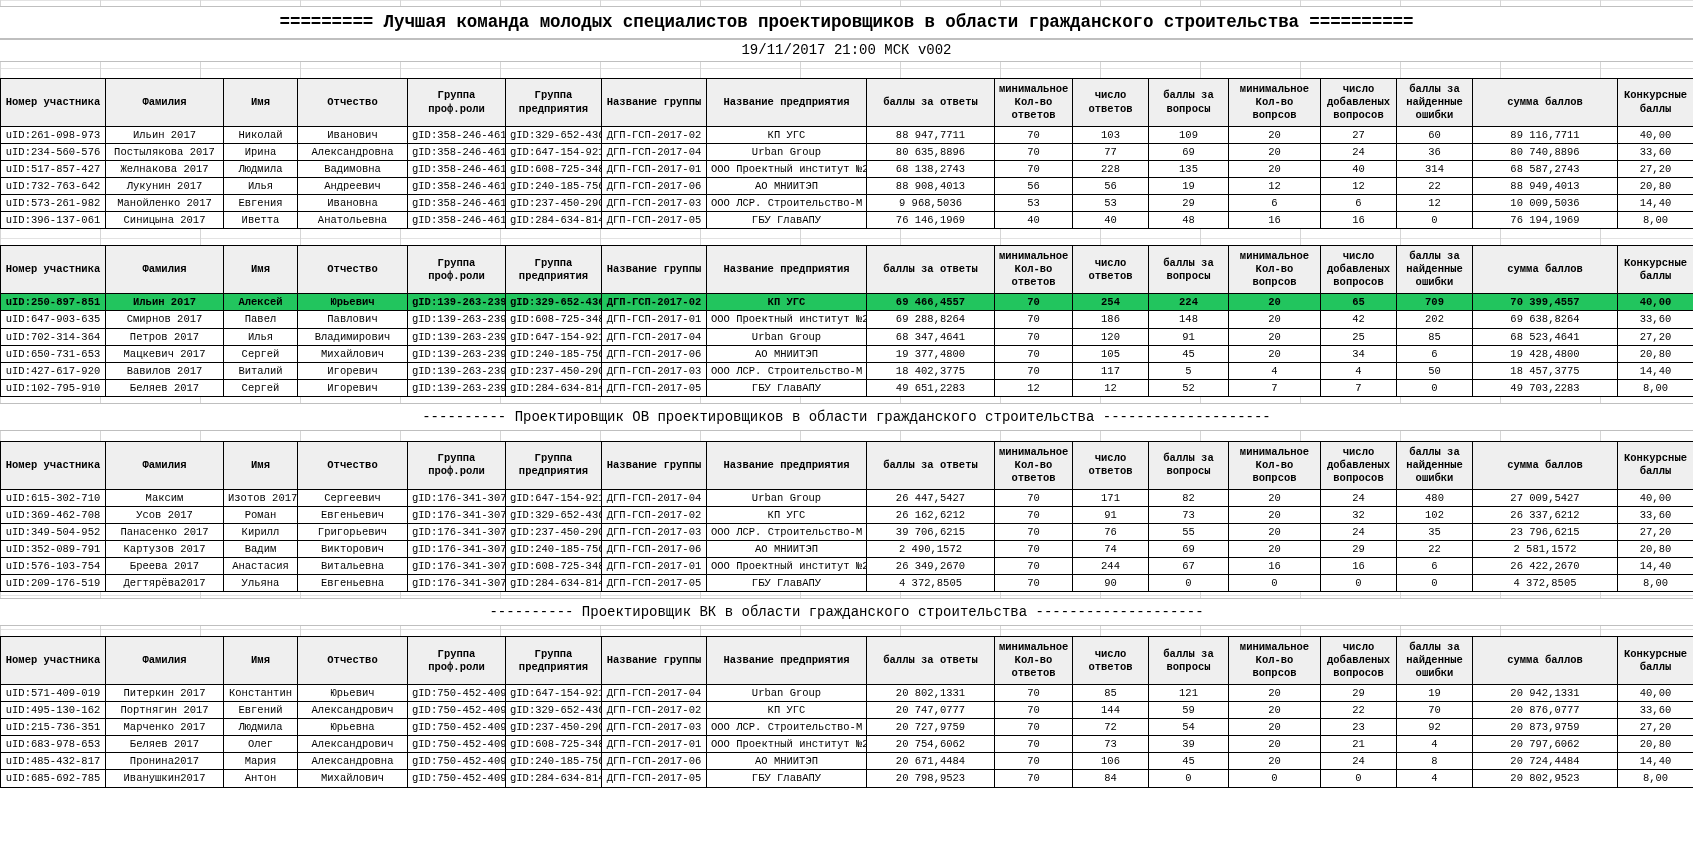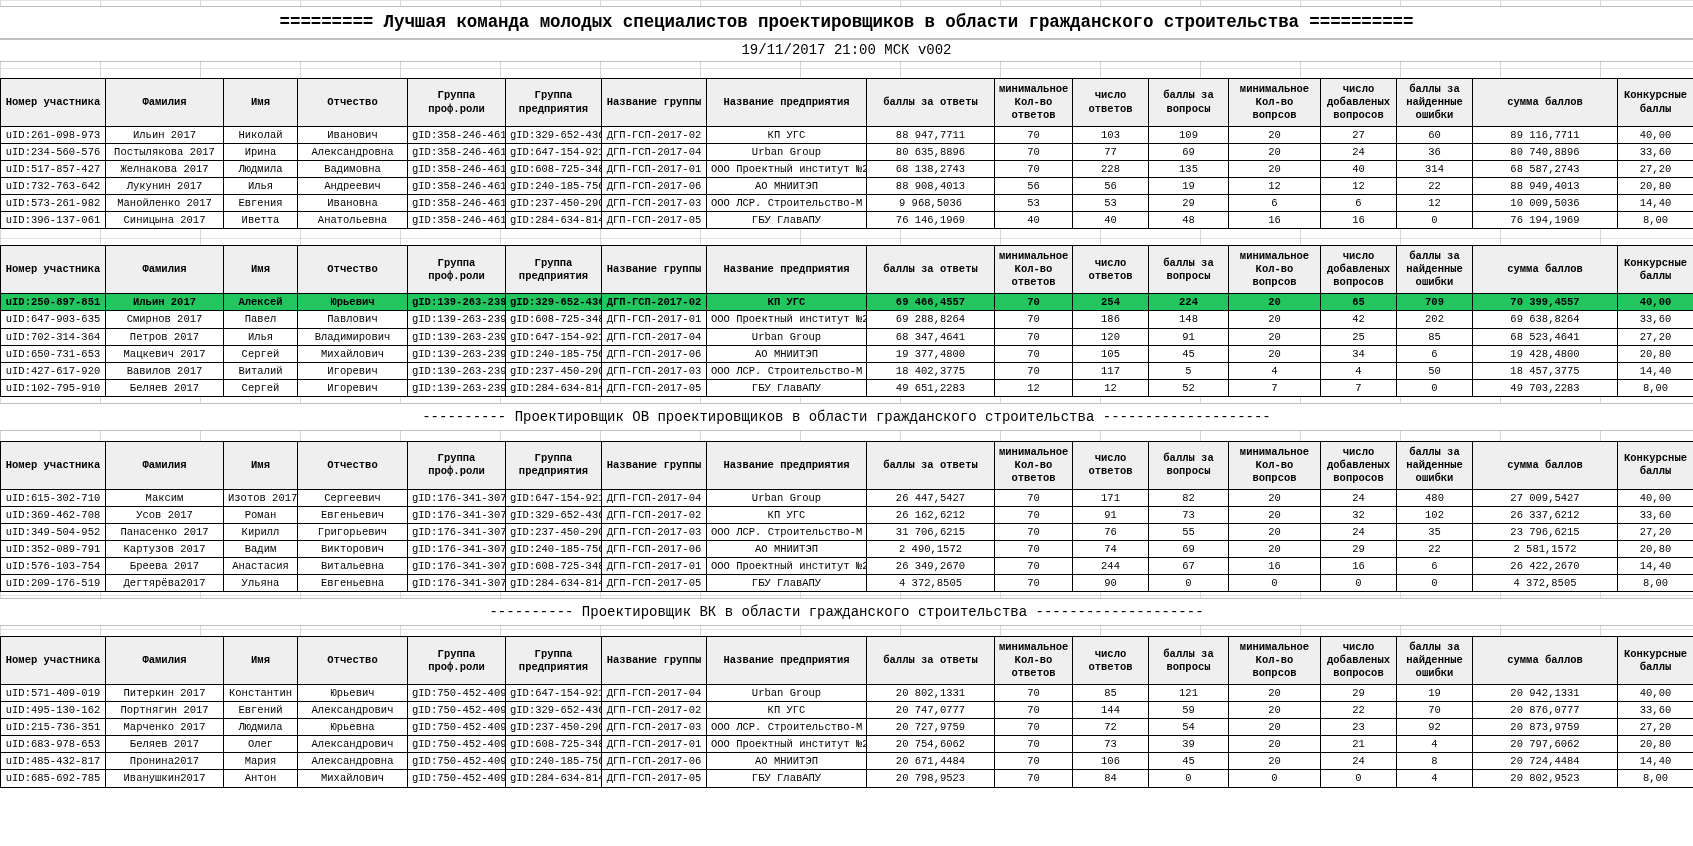--- a/index.html
+++ b/index.html
@@ -553,21 +553,21 @@
               </tr>
               <tr>
                 <td>uID:349-504-952</td>
                 <td>Панасенко 2017</td>
                 <td>Кирилл</td>
                 <td>Григорьевич</td>
                 <td>gID:176-341-307</td>
                 <td>gID:237-450-290</td>
                 <td>ДГП-ГСП-2017-03</td>
                 <td>ООО ЛСР. Строительство-М</td>
-                <td>31 706,6215</td>
+                <td>39 706,6215</td>
                 <td>70</td>
                 <td>76</td>
                 <td>55</td>
                 <td>20</td>
                 <td>24</td>
                 <td>35</td>
                 <td>23 796,6215</td>
                 <td>27,20</td>
               </tr>
               <tr>

